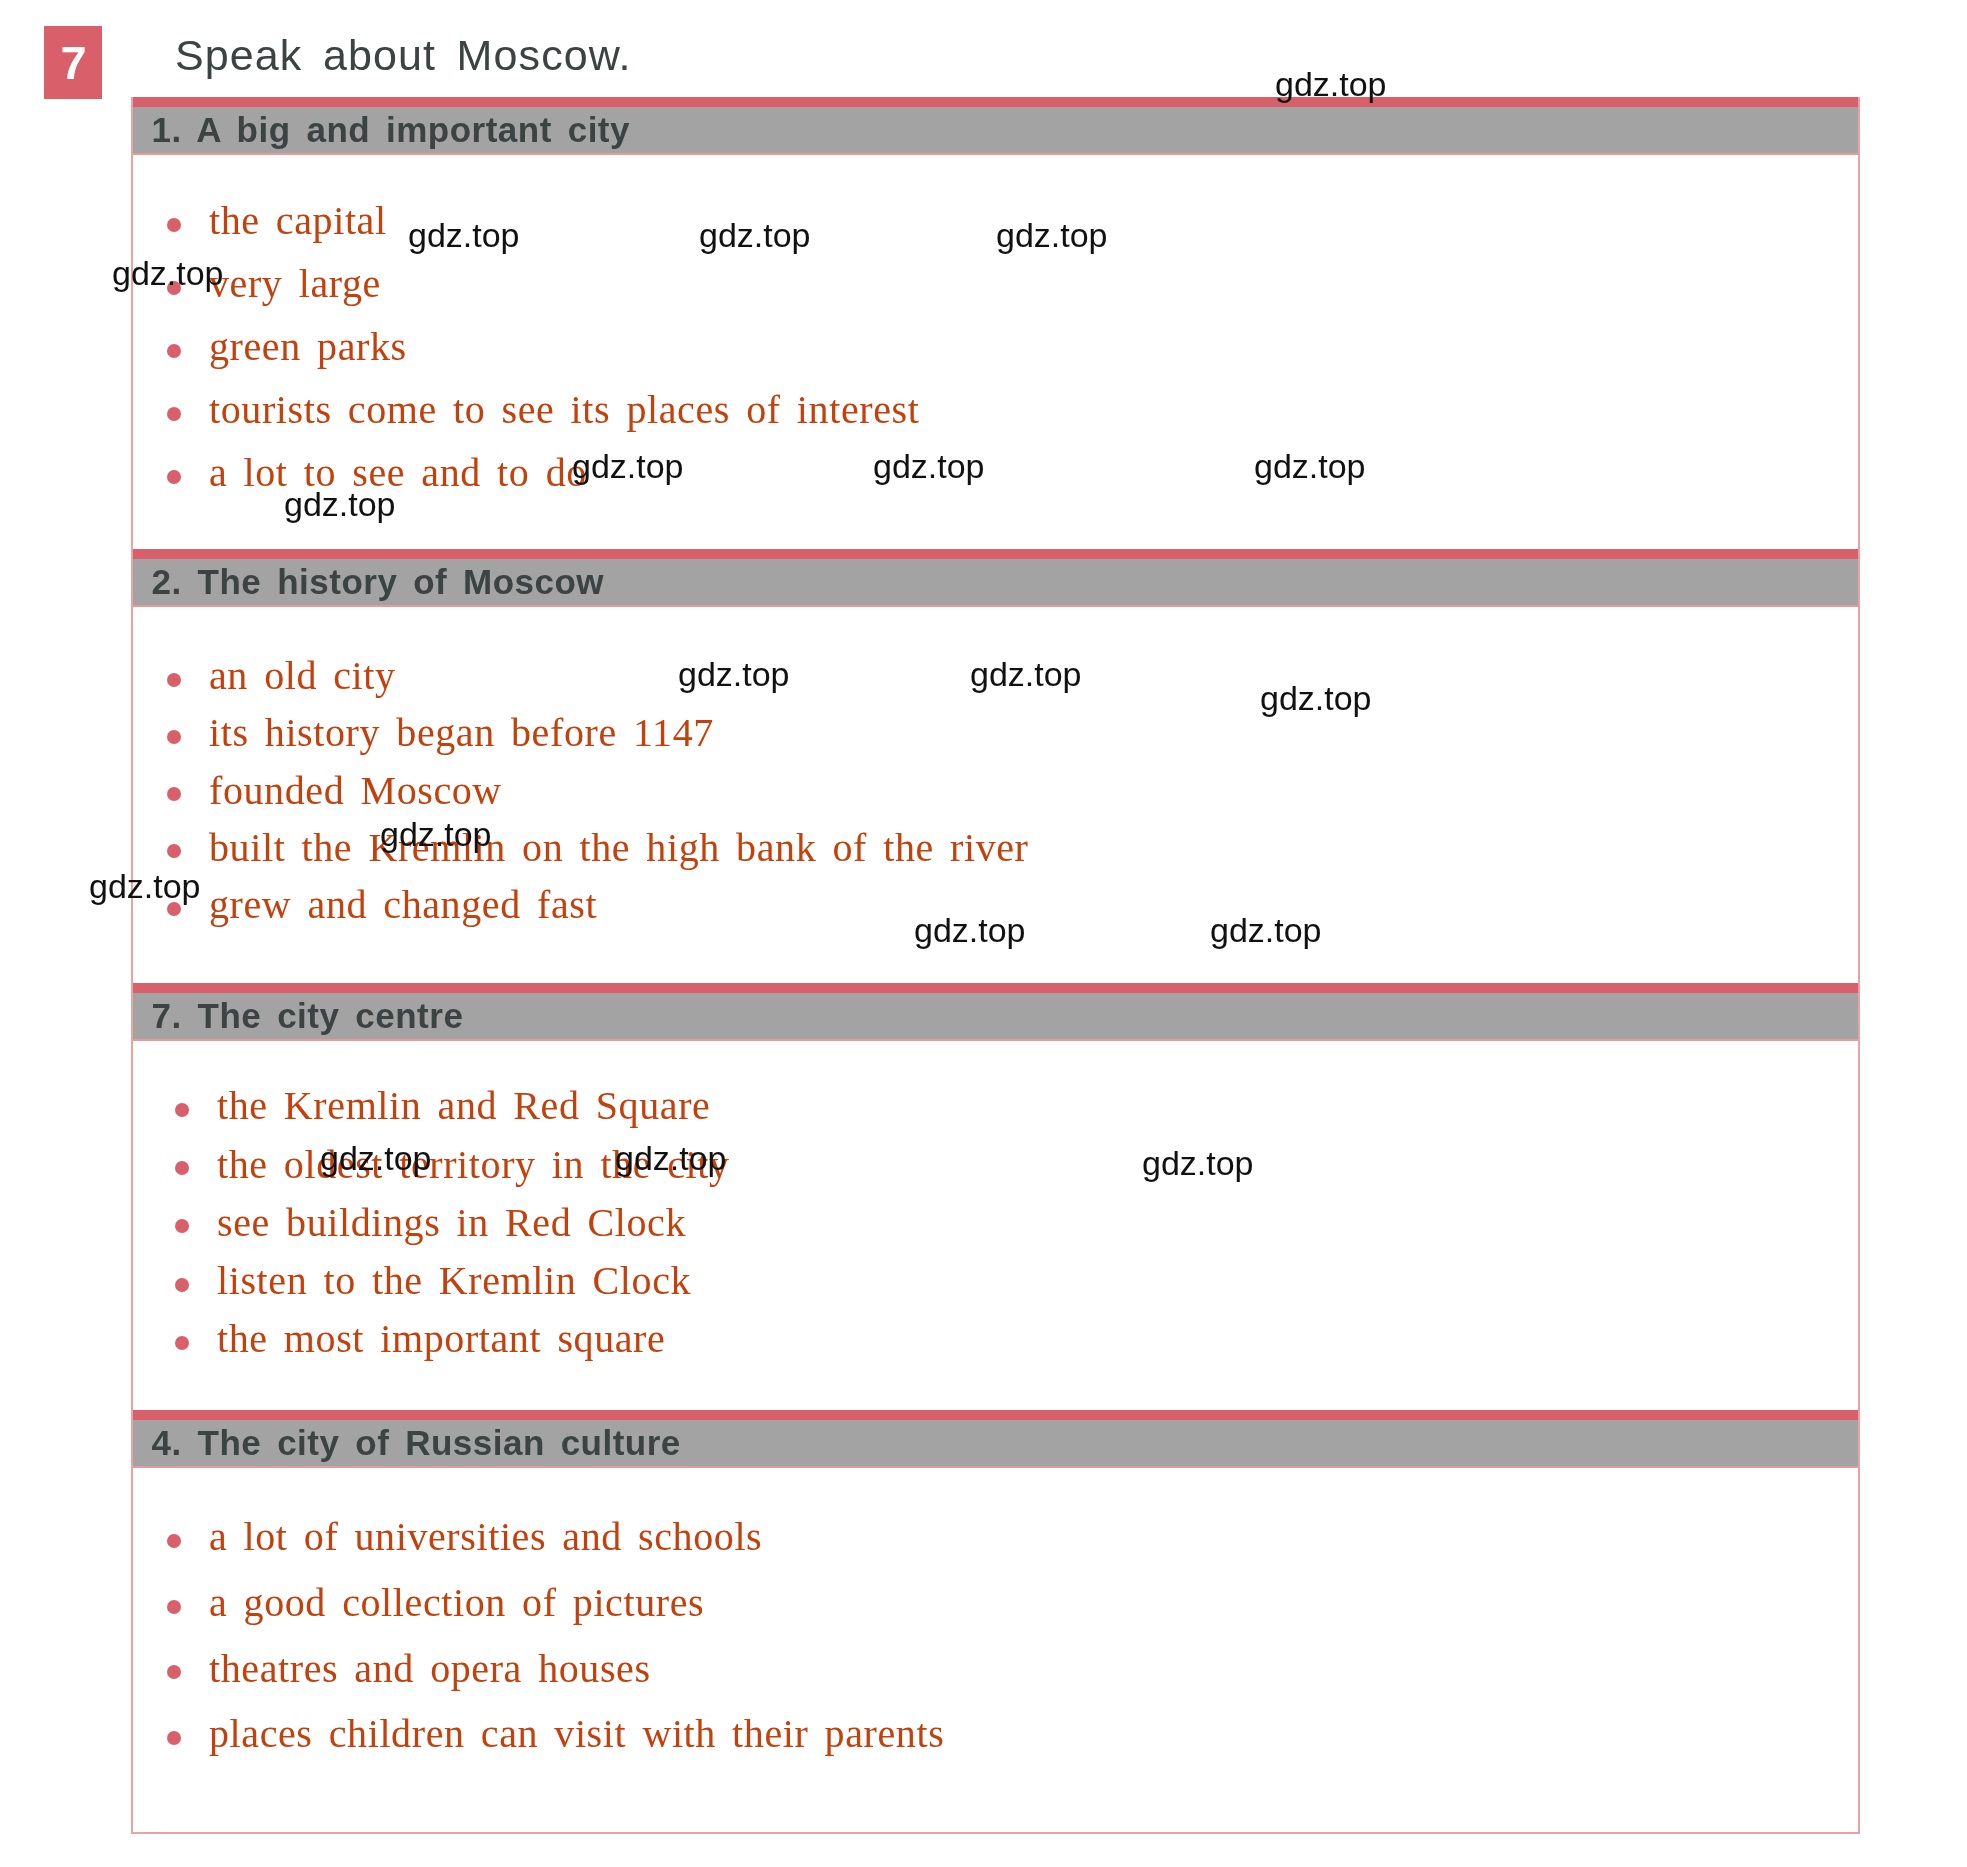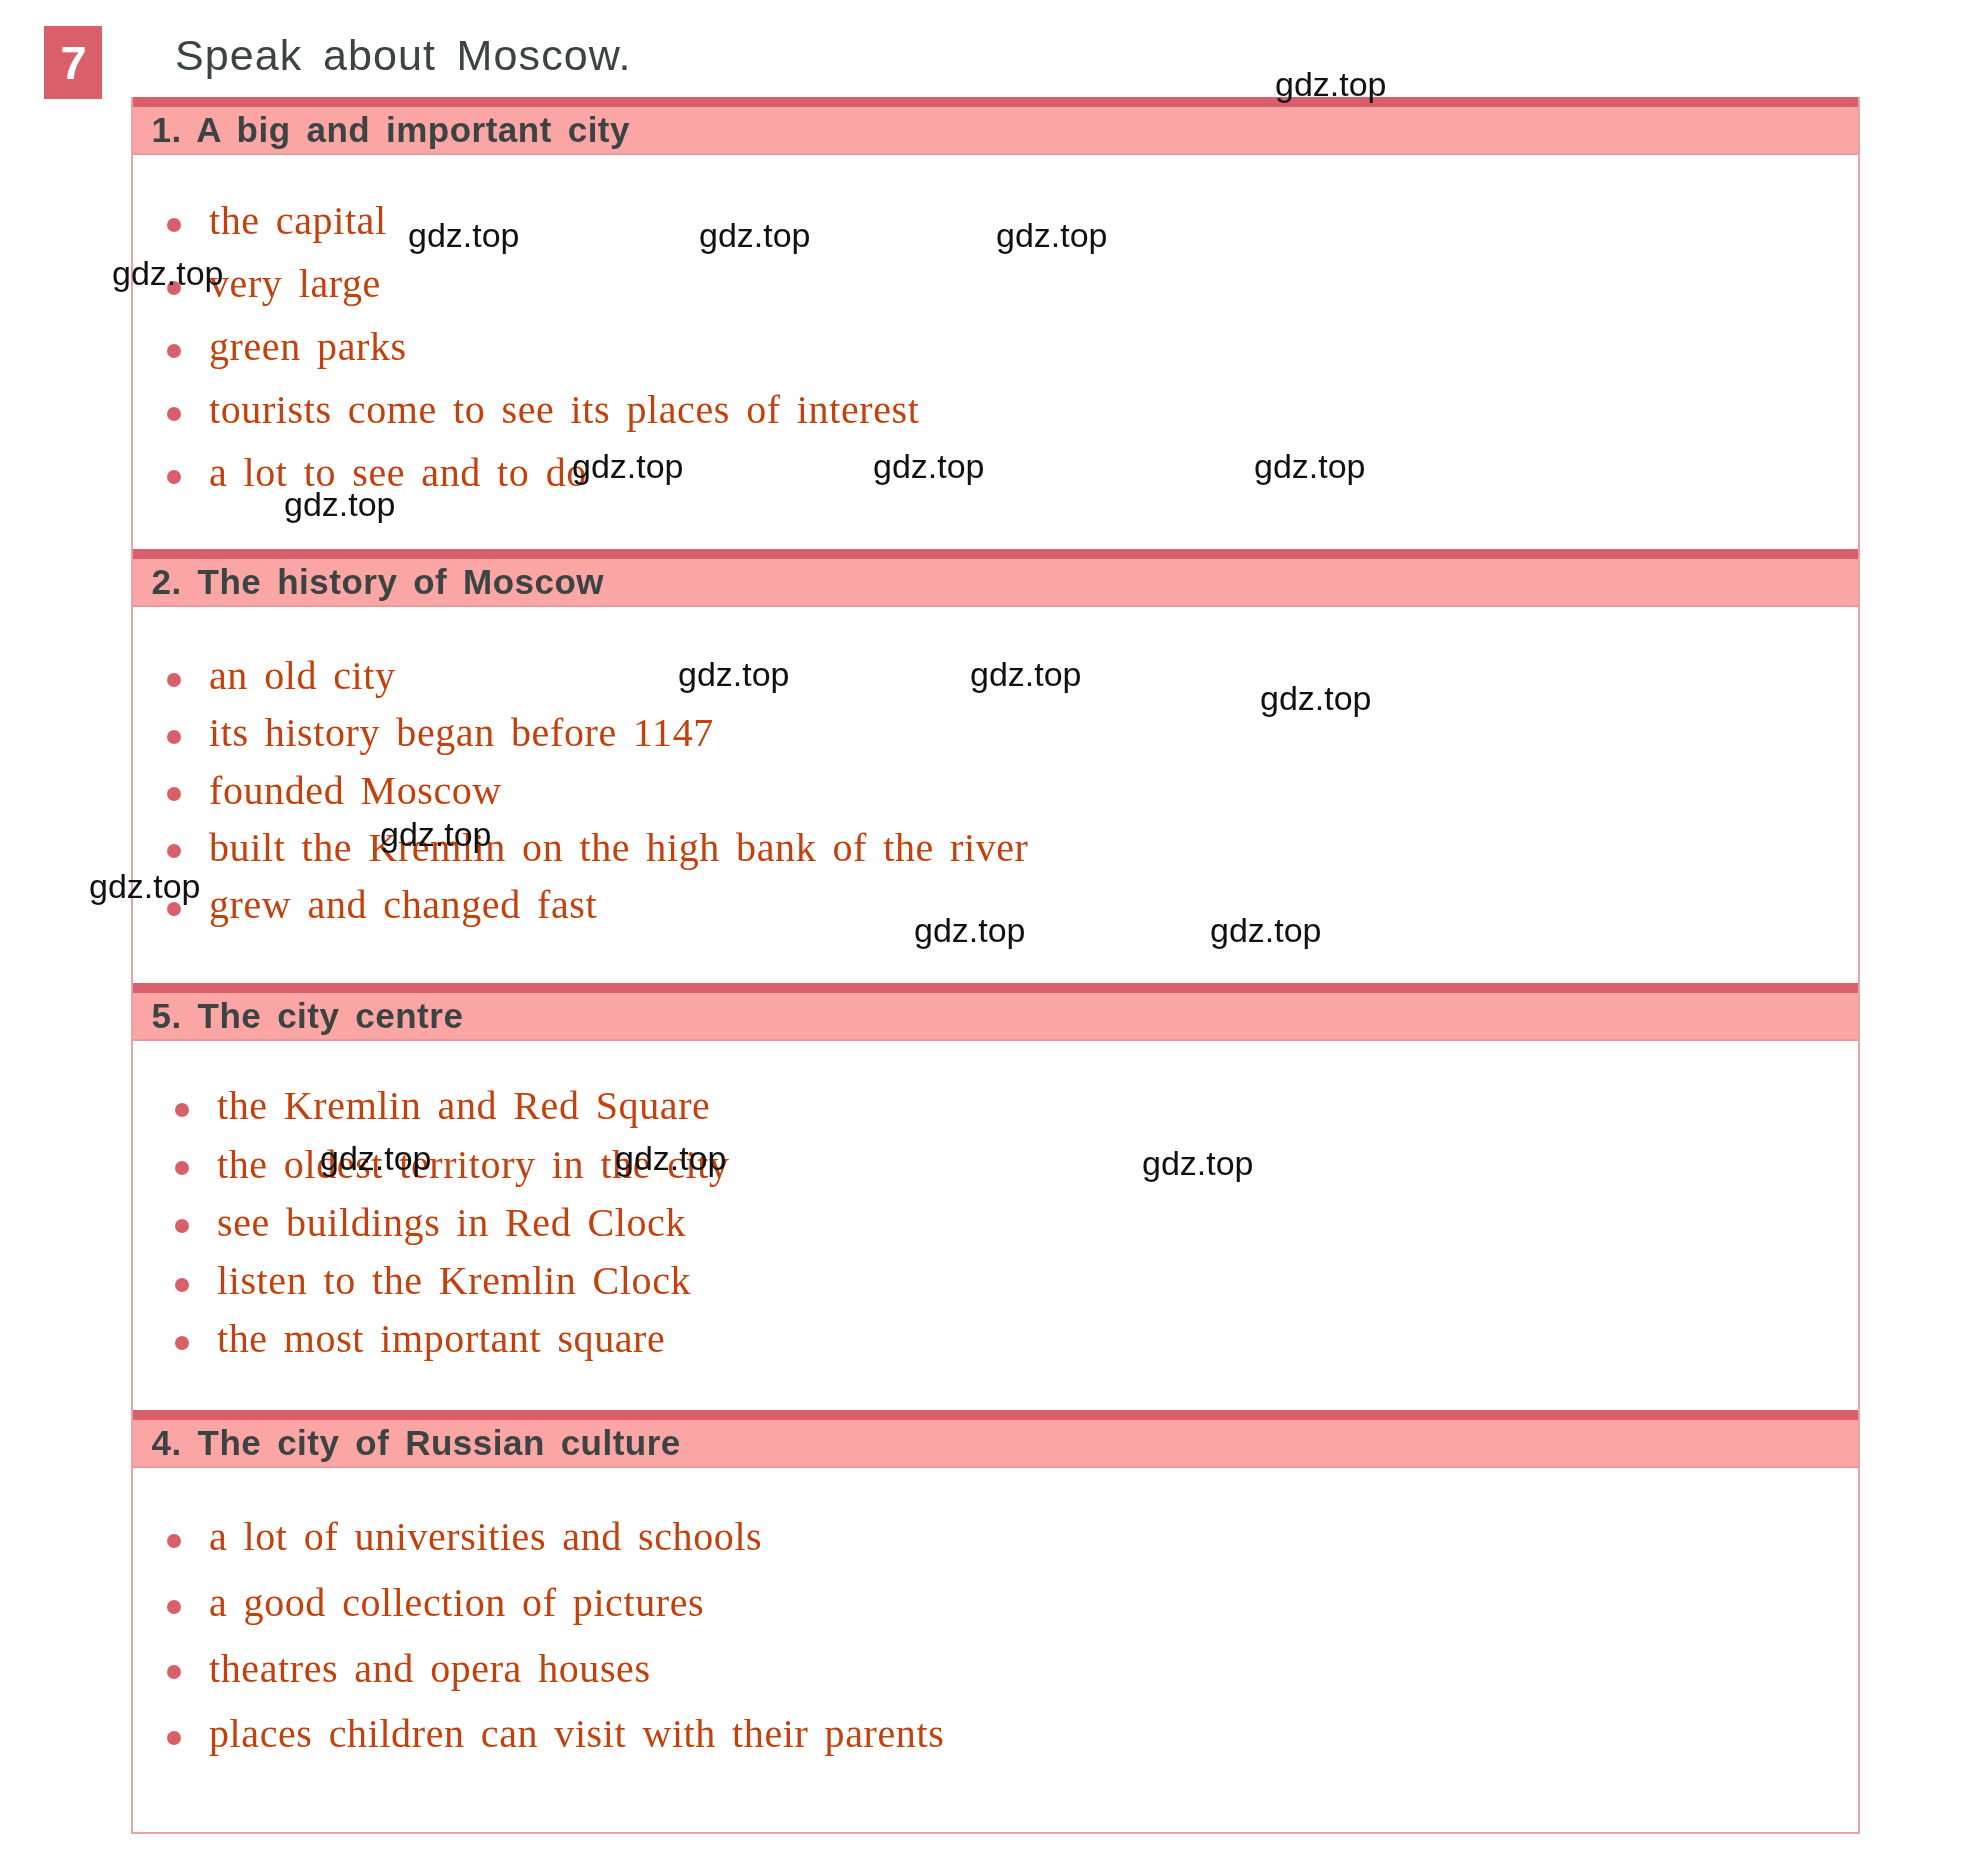--- a/index.html
+++ b/index.html
@@ -60,21 +60,21 @@
     border-left: 2.8px solid #e8a3a5;
     border-right: 2.8px solid #e8a3a5;
     border-bottom: 2.8px solid #e8a3a5;
     box-sizing: border-box;
   }
   .section {
     position: relative;
   }
   .section-header {
     position: relative;
-    background: #fca5a5;
+    background: #a3a3a3;
     border-top: 10.3px solid #d9606a;
     border-bottom: 2.8px solid #e79a9c;
     box-sizing: border-box;
     height: 58px;
   }
   .section-header .hdr-text {
     position: absolute;
     left: 18.6px;
     top: 50%;
     transform: translateY(-50%);
@@ -203,21 +203,21 @@
         <li class="bullet-item">
           <span class="dot"></span>
           <span>grew and changed fast</span>
         </li>
       </ul>
     </div>
   </div>
 
   <div class="section sec-3">
     <div class="section-header">
-      <span class="hdr-text">5. The city centre</span>
+      <span class="hdr-text">7. The city centre</span>
     </div>
     <div class="section-body">
       <ul class="bullet-list">
         <li class="bullet-item">
           <span class="dot"></span>
           <span>the Kremlin and Red Square</span>
         </li>
         <li class="bullet-item">
           <span class="dot"></span>
           <span>the oldest territory in the city</span>

